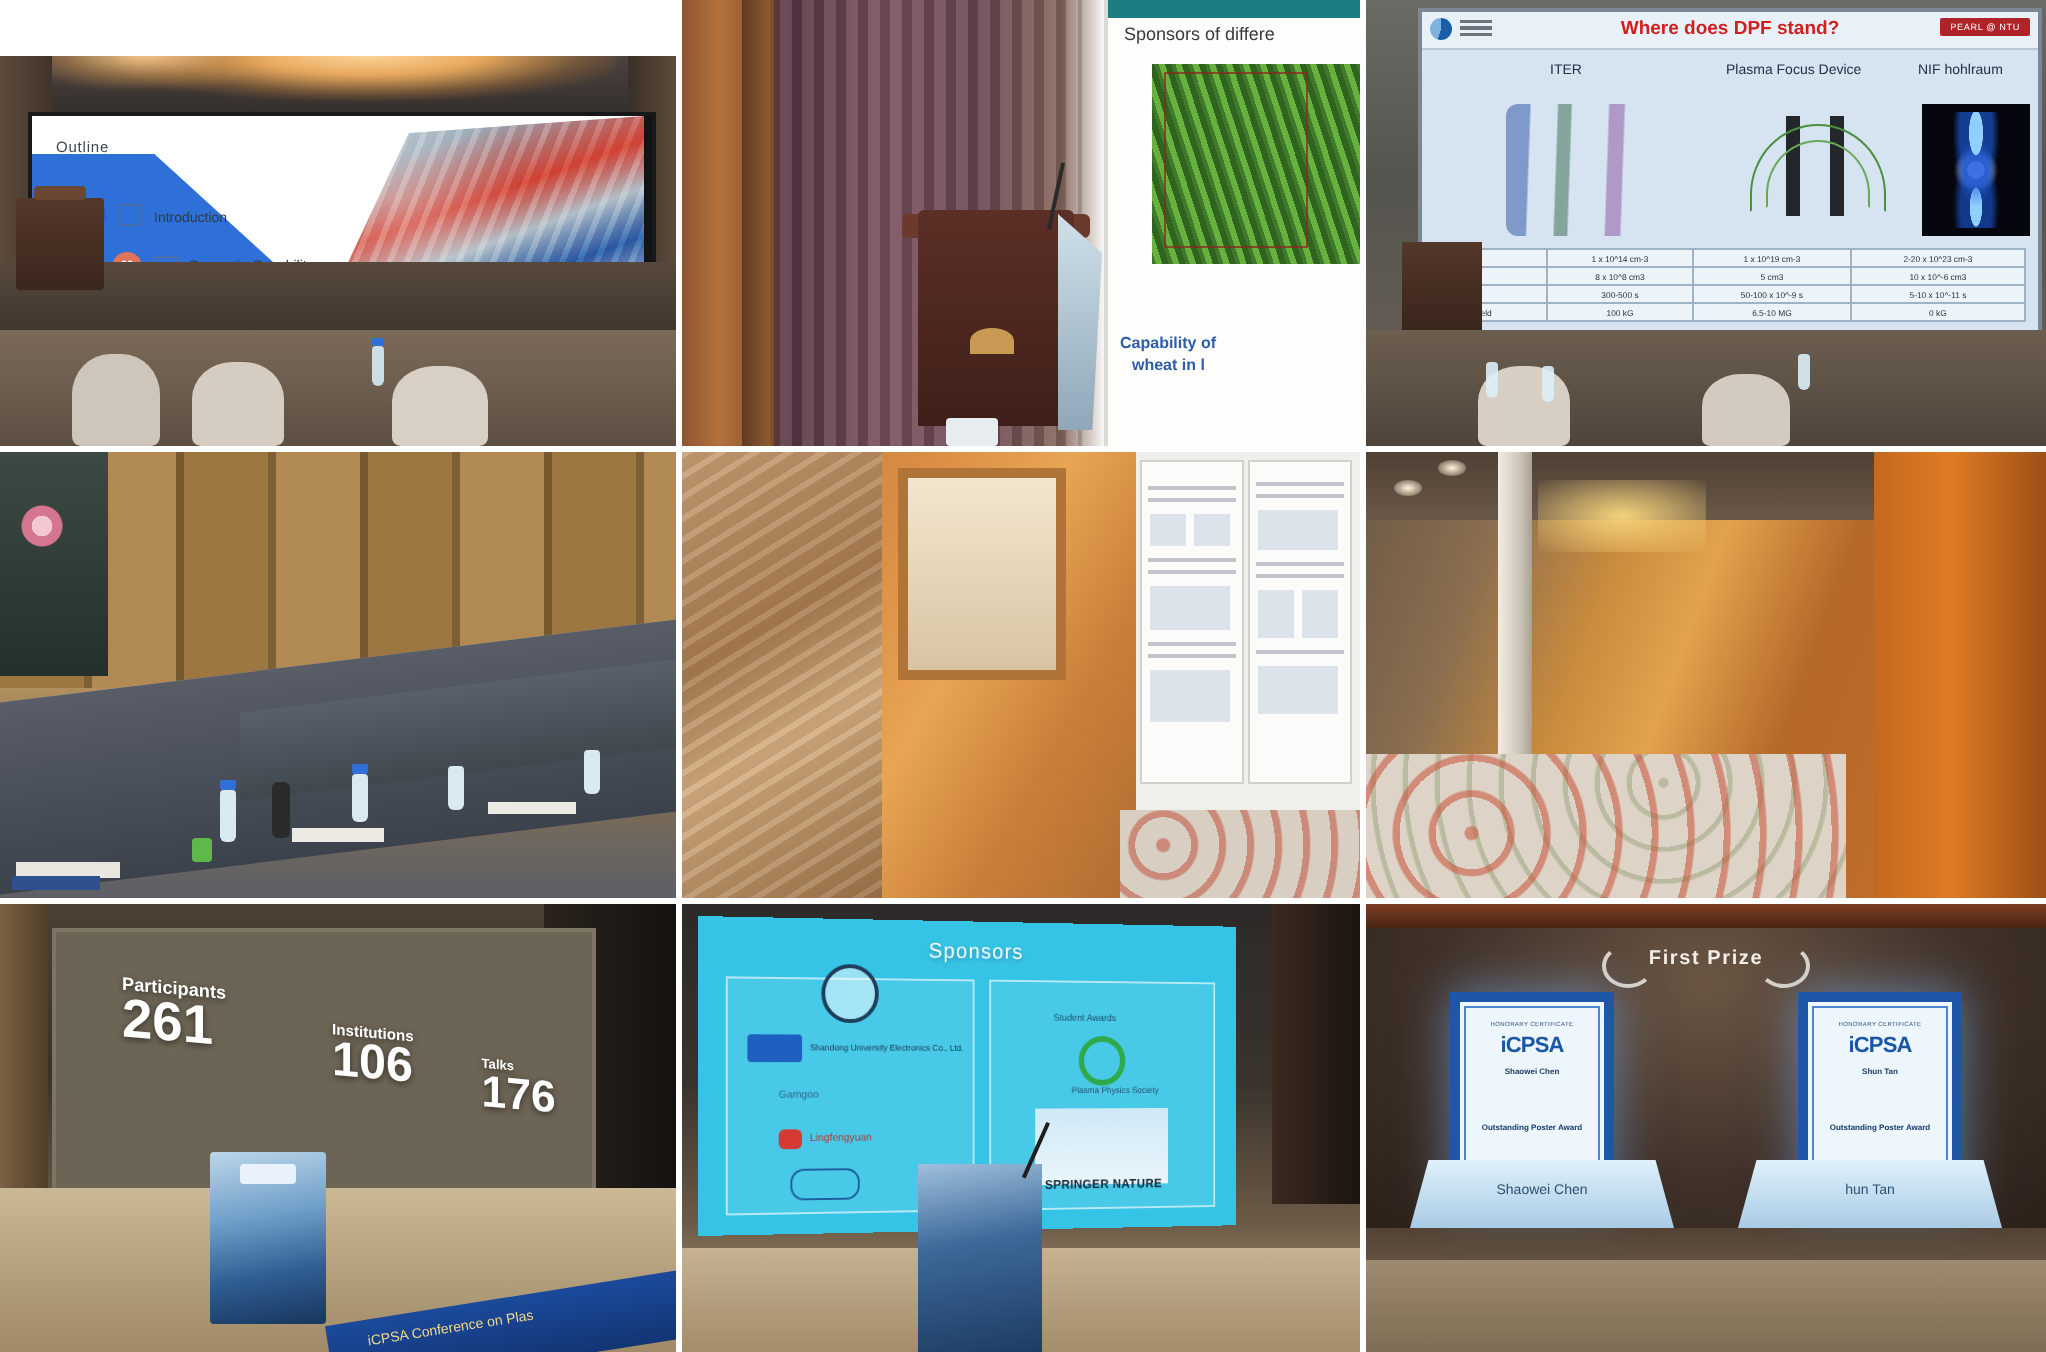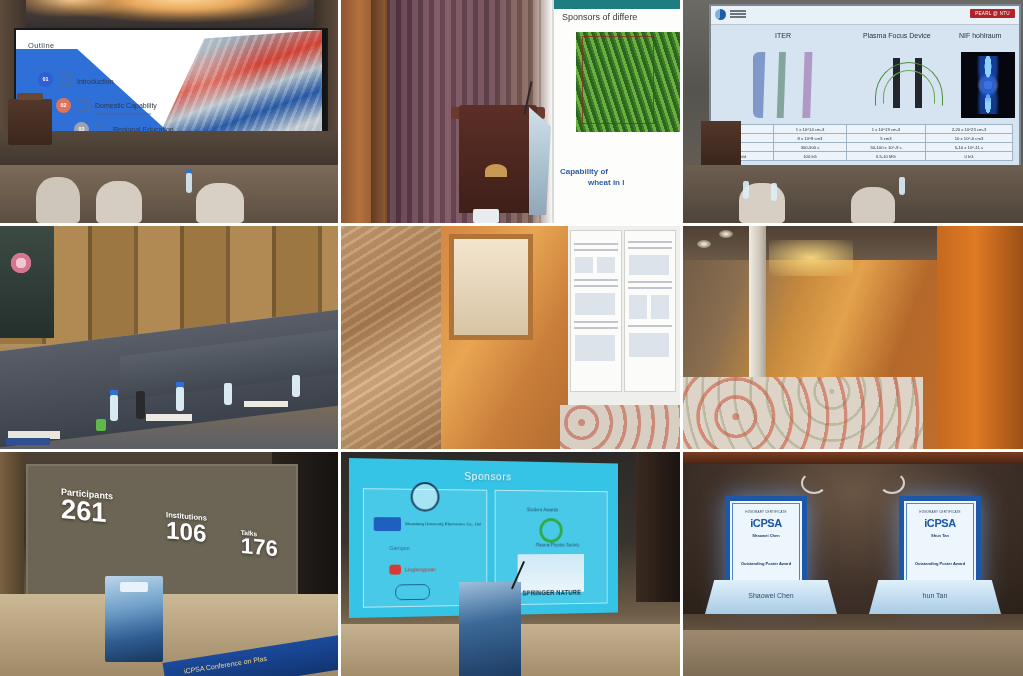--- a/index.html
+++ b/index.html
@@ -15,21 +15,21 @@
   .cell{position:relative;overflow:hidden;background:#2b2a28;}
 
   
   .abs{position:absolute;}
   .person{position:absolute;}
   .chairback{position:absolute;border-radius:44% 44% 10% 10%;}
   .bottle{position:absolute;border-radius:2px 2px 3px 3px;}
   .bottlecap{position:absolute;border-radius:1px;}
 
   
-  .p1{background:linear-gradient(180deg,#3a3532 0%,#2d2926 24%,#4a423b 60%,#6a5d51 100%);}
+  .p1{background:linear-gradient(180deg,#3a3532 0%,#2d2926 24%,#4a423b 60%,#6a5d51 100%);margin-top:28px;}
   .p1 .chandelier{position:absolute;top:-12px;left:58px;width:250px;height:34px;
     background:radial-gradient(ellipse at 50% 30%,#ffd9a0 0%,#e8a85c 34%,rgba(160,110,55,.45) 62%,rgba(60,45,30,0) 78%);
     filter:blur(1.2px);border-radius:0 0 60% 60%;}
   .p1 .chandelier2{position:absolute;top:-6px;left:12px;width:120px;height:22px;
     background:radial-gradient(ellipse at 50% 20%,#ffcf93 0%,rgba(210,150,80,.5) 48%,rgba(60,45,30,0) 80%);
     filter:blur(1.6px);}
   .p1 .ceil{position:absolute;top:0;left:0;right:0;height:30px;background:linear-gradient(180deg,#4b4240,#332e2c);}
   .p1 .wallL{position:absolute;top:0;left:0;width:26px;height:160px;background:linear-gradient(90deg,#5d4b3b,#3f342b);}
   .p1 .wallR{position:absolute;top:0;right:0;width:24px;height:160px;background:linear-gradient(270deg,#5d4b3b,#3a3028);}
   .p1 .frame{position:absolute;top:28px;left:14px;width:310px;height:140px;background:#121315;border:2px solid #17181a;}
@@ -280,21 +280,21 @@
   <div class="cell p2">
     <div class="curtain"></div>
     <div class="woodL"></div>
     <div class="woodM"></div>
     <div class="scr">
       <div class="scrtop"></div>
       <div class="t1">Sponsors of differe</div>
       <div class="pic"></div>
       <div class="t2">
         <span>Capability of</span><br>
-        <span style="margin-left:28px;display:inline-block;">wheat in l</span>
+        <span style="margin-left:6px;display:inline-block;">wheat in l</span>
       </div>
     </div>
     <div class="podtop"></div>
     <div class="pod"></div>
     <div class="podfan"></div>
     <div class="podwing"></div>
     <div class="mic"></div>
     <div class="person">
       
       
@@ -308,20 +308,21 @@
 
   <div class="gutter"></div>
 
   <div class="cell p3">
     <div class="scr">
       <div class="hdr"></div>
       <div class="logo">
         <div class="lg1"></div>
         <div class="lg2"></div>
       </div>
+      <div class="ttl">Where does DPF stand?</div>
       <div class="pearl">PEARL @ NTU</div>
 
       <div class="colttl" style="left:64px;top:26px;">ITER</div>
       <div class="colttl" style="left:152px;top:26px;">Plasma Focus Device</div>
       <div class="colttl" style="left:248px;top:26px;">NIF hohlraum</div>
 
       <div class="iter"></div>
       <div class="iter2"></div>
       <div class="pfd">
         <div class="bar" style="left:22px;"></div>
@@ -615,20 +616,21 @@
     <div class="mic"></div>
   </div>
 
   <div class="gutter"></div>
 
   <div class="cell p9">
     <div class="topbar"></div>
     <div class="wall"></div>
     <div class="laurel" style="left:118px;"></div>
     <div class="laurel" style="right:118px;transform:scaleX(-1);"></div>
+    <div class="prize">First Prize</div>
 
     <div class="cert" style="left:42px;">
       <div class="sm">HONORARY CERTIFICATE</div>
       <div class="icpsa">iCPSA</div>
       <div class="nm">Shaowei Chen</div>
       <div class="awd">Outstanding Poster Award</div>
     </div>
     <div class="cert" style="right:42px;">
       <div class="sm">HONORARY CERTIFICATE</div>
       <div class="icpsa">iCPSA</div>

